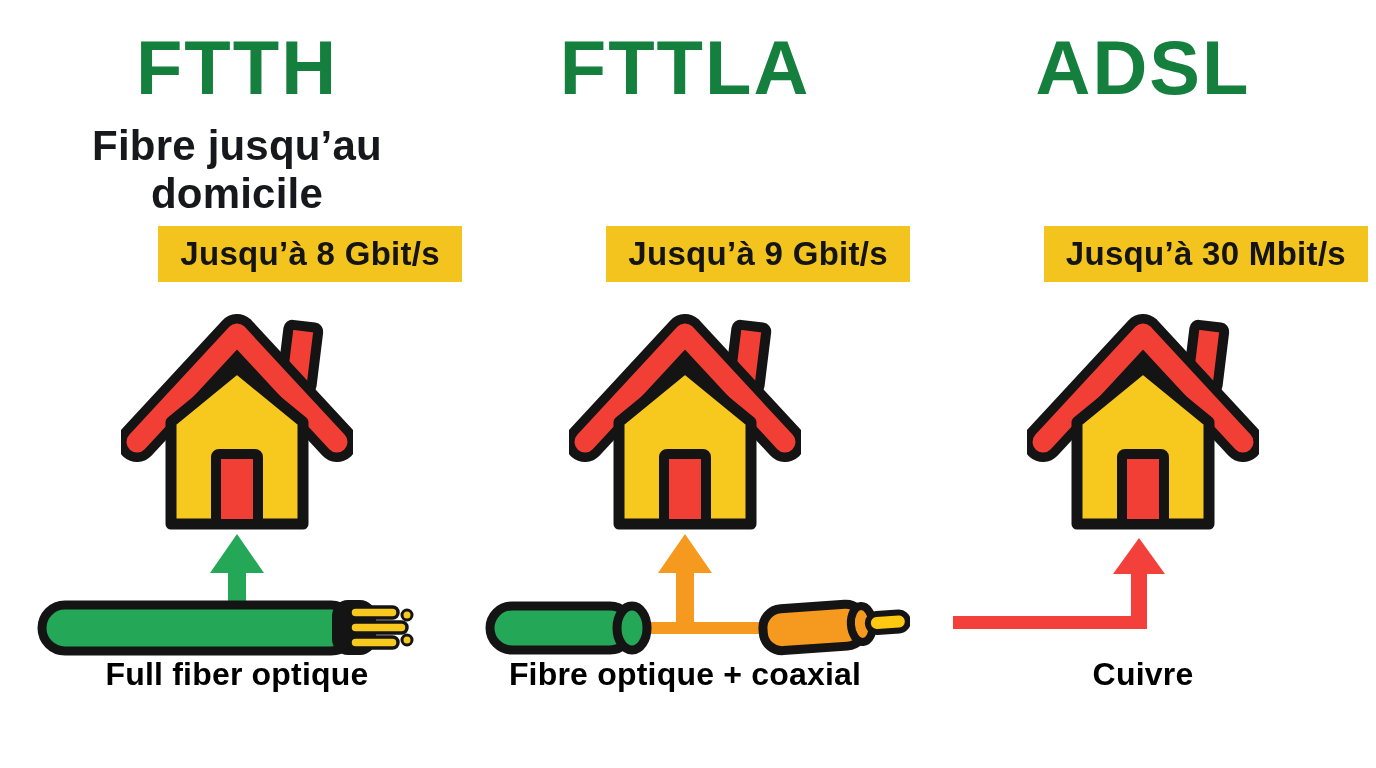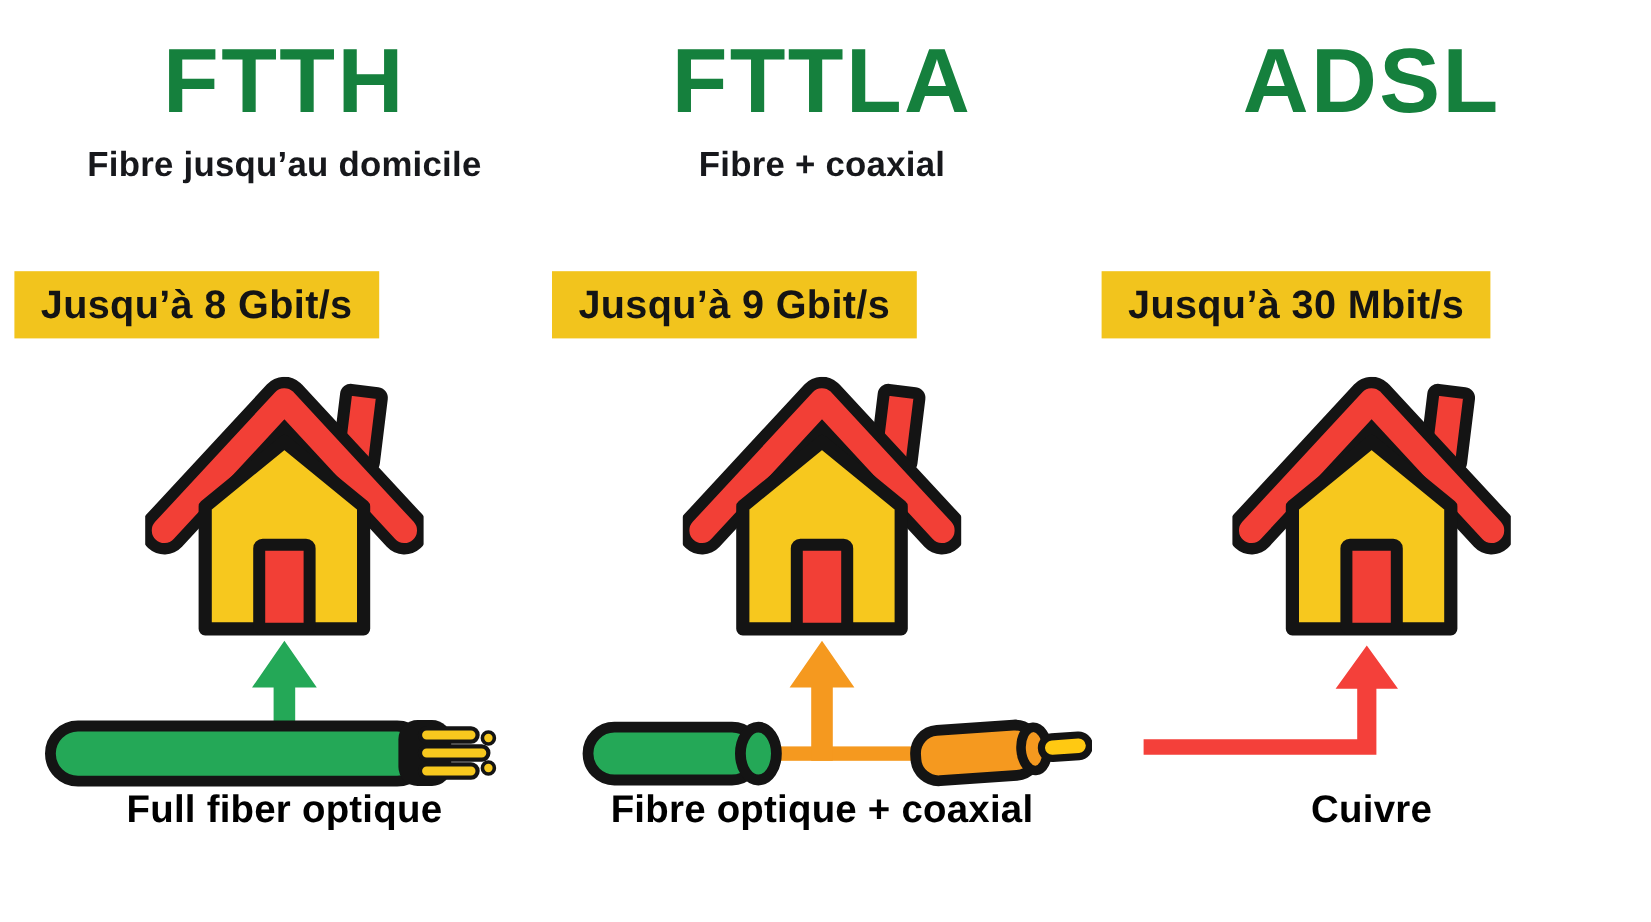--- a/index.html
+++ b/index.html
@@ -9,23 +9,23 @@
   .column { position:absolute; top:0; height:768px; width:450px; }
   .col-0 { left:12px; }
   .col-1 { left:460px; }
   .col-2 { left:918px; }
   .title {
     position:absolute; top:22px; width:100%; text-align:center;
     font-size:76px; font-weight:800; letter-spacing:2px; color:#15803d; line-height:1.2;
   }
   .subtitle {
     position:absolute; top:122px; width:100%; text-align:center;
-    font-size:29px; font-weight:700; color:#17181C; letter-spacing:0.2px;
+    font-size:42px; font-weight:700; color:#17181C; letter-spacing:0.2px;
   }
-  .badge-wrap { position:absolute; top:226px; width:100%; text-align:left; }
+  .badge-wrap { position:absolute; top:226px; width:100%; text-align:right; }
   .badge {
     display:inline-block; background:#F2C41D; color:#141414;
     font-size:33px; font-weight:800; line-height:38px; padding:9px 22px;
     letter-spacing:0.3px;
   }
   .house { position:absolute; top:314px; left:50%; transform:translateX(-50%); width:232px; height:219px; }
   .cable-graphic { position:absolute; top:532px; left:0; width:450px; height:124px; }
   .medium-label {
     position:absolute; top:656px; width:100%; text-align:center;
     font-size:32px; font-weight:800; color:#000000; letter-spacing:0.2px;
@@ -59,21 +59,20 @@
         <rect x="338" y="105" width="48" height="11" rx="5.5" fill="#F7C81E" stroke="#141414" stroke-width="3.5"></rect>
         <circle cx="395" cy="83" r="5" fill="#F7C81E" stroke="#141414" stroke-width="3"></circle>
         <circle cx="395" cy="108" r="5" fill="#F7C81E" stroke="#141414" stroke-width="3"></circle>
       </g>
     </svg>
     <div class="medium-label">Full fiber optique</div>
   </div>
 
   <div class="column col-1">
     <div class="title">FTTLA</div>
-    <div class="subtitle">Fibre + coaxial</div>
     <div class="badge-wrap">
       <span class="badge">Jusqu’à 9 Gbit/s</span>
     </div>
     <svg class="house" viewBox="0 0 232 219" aria-hidden="true">
       <rect x="164" y="12" width="30" height="62" rx="4" fill="#F23F36" stroke="#141414" stroke-width="10" transform="rotate(7 179 43)"></rect>
       <path d="M16 128 L116 20 L216 128" fill="none" stroke="#141414" stroke-width="40" stroke-linecap="round" stroke-linejoin="round"></path>
       <path d="M16 128 L116 20 L216 128" fill="none" stroke="#F23F36" stroke-width="21" stroke-linecap="round" stroke-linejoin="round"></path>
       <path d="M50 210 L50 108 L116 54 L182 108 L182 210 Z" fill="#F7C81E" stroke="#141414" stroke-width="11" stroke-linejoin="round"></path>
       <rect x="95" y="140" width="42" height="70" rx="3" fill="#F23F36" stroke="#141414" stroke-width="10"></rect>
     </svg>

